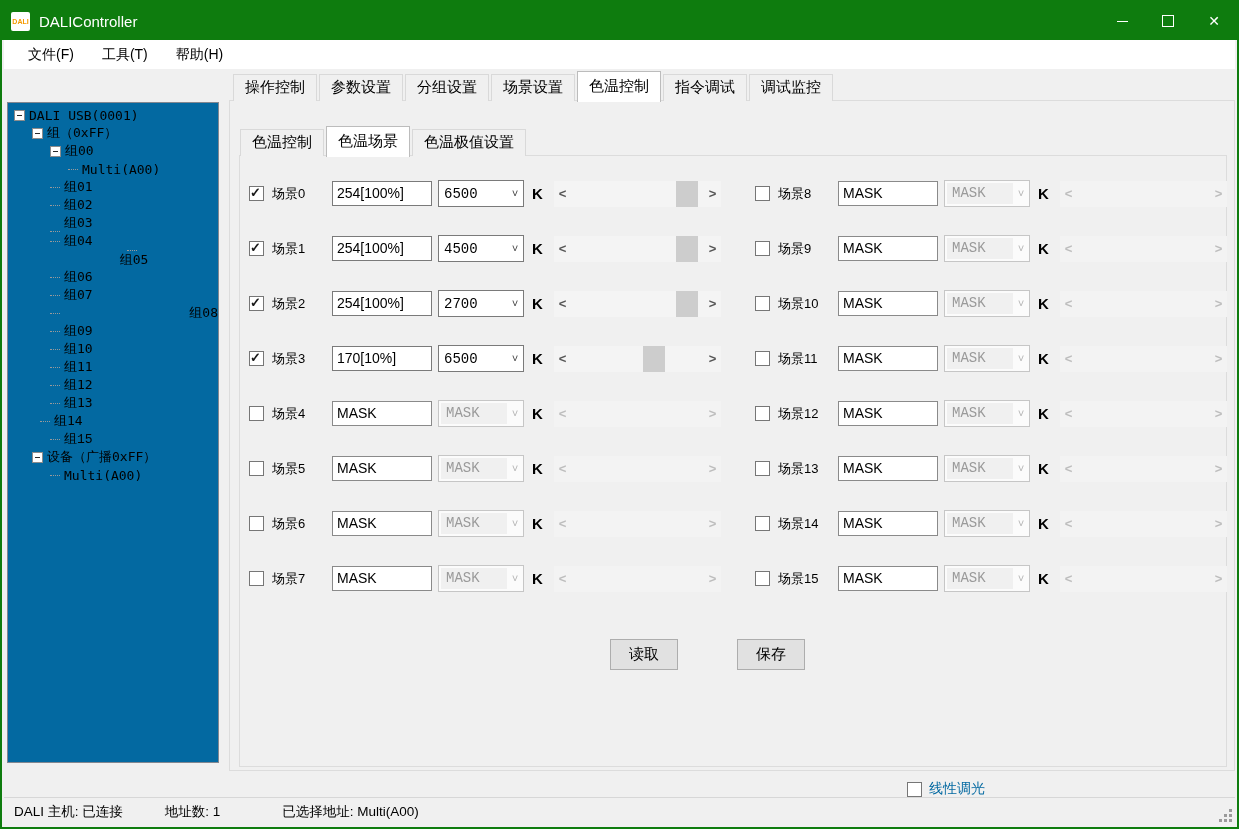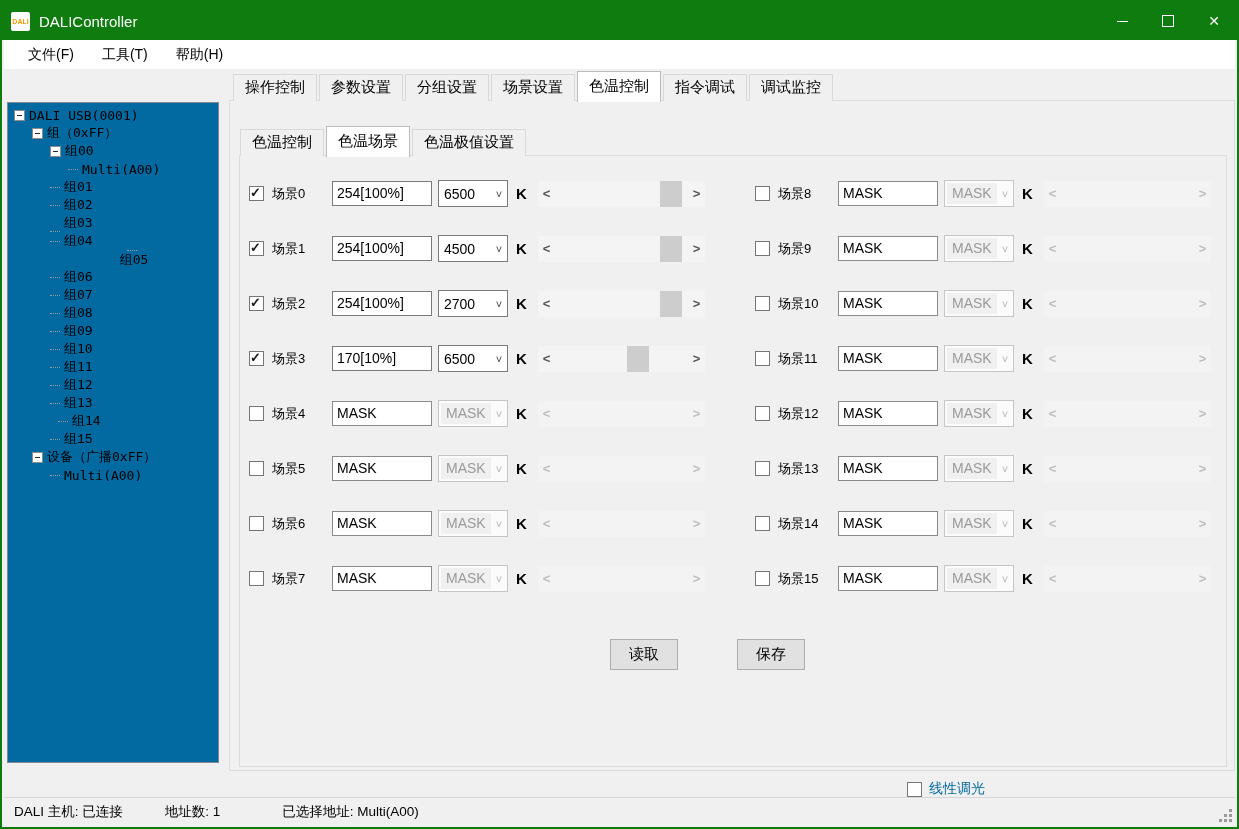--- a/index.html
+++ b/index.html
@@ -45,21 +45,21 @@
 
   
   .scene-col{position:absolute;top:164px;z-index:4;}
   .scene-col.left{left:247px;}
   .scene-col.right{left:753px;}
   .scene-row{height:55px;display:flex;align-items:center;}
   .cb{width:13px;height:13px;border:1px solid #767676;background:#fff;flex:0 0 auto;position:relative;box-sizing:content-box;}
   .cb.checked::after{content:'✓';position:absolute;left:0px;top:-2px;font-size:13px;font-weight:bold;color:#1a1a1a;}
   .scene-label{min-width:60px;margin-left:8px;font-size:13px;color:#000;}
   .txt{width:100px;height:25px;border:1px solid #7a7a7a;background:#fff;box-sizing:border-box;font-size:14px;line-height:23px;padding-left:4px;color:#000;overflow:hidden;white-space:nowrap;}
-  .combo{width:70px;height:27px;border:1px solid #7a7a7a;background:#fff;box-sizing:border-box;margin-left:6px;display:flex;align-items:center;font-size:14px;color:#000;}
+  .combo{width:86px;height:27px;border:1px solid #7a7a7a;background:#fff;box-sizing:border-box;margin-left:6px;display:flex;align-items:center;font-size:14px;color:#000;font-family:Liberation Mono, monospace;}
   .combo-val{flex:1;padding-left:5px;overflow:hidden;white-space:nowrap;}
   .combo-arrow{width:16px;text-align:center;color:#444;font-size:11px;flex:0 0 auto;}
   .k{margin-left:8px;width:12px;font-size:15px;font-weight:600;color:#000;}
   .sb{width:167px;height:26px;background:#f4f4f4;margin-left:10px;position:relative;flex:0 0 auto;}
   .sb-arrow{position:absolute;top:0;width:17px;height:26px;display:flex;align-items:center;justify-content:center;font-size:13px;font-weight:bold;color:#555;}
   .sb-arrow.left{left:0;}
   .sb-arrow.right{right:0;}
   .sb-thumb{position:absolute;top:0;width:22px;height:26px;background:#cdcdcd;}
   
   .scene-row.disabled .combo{border-color:#c6c6c6;background:#fbfbfb;}
@@ -154,21 +154,21 @@
         <span>组05</span>
       </div>
       <div class="tree-item" style="padding-left: 42px;">
         <span class="stub"></span>
         <span>组06</span>
       </div>
       <div class="tree-item" style="padding-left: 42px;">
         <span class="stub"></span>
         <span>组07</span>
       </div>
-      <div class="tree-item" style="padding-left: 42px;">
+      <div class="tree-item" style="padding-left: 42px; justify-content: space-between;">
         <span class="stub"></span>
         <span>组08</span>
       </div>
       <div class="tree-item" style="padding-left: 42px;">
         <span class="stub"></span>
         <span>组09</span>
       </div>
       <div class="tree-item" style="padding-left: 42px;">
         <span class="stub"></span>
         <span>组10</span>
@@ -178,21 +178,21 @@
         <span>组11</span>
       </div>
       <div class="tree-item" style="padding-left: 42px;">
         <span class="stub"></span>
         <span>组12</span>
       </div>
       <div class="tree-item" style="padding-left: 42px;">
         <span class="stub"></span>
         <span>组13</span>
       </div>
-      <div class="tree-item" style="padding-left: 50px;">
+      <div class="tree-item" style="padding-left: 32px;">
         <span class="stub"></span>
         <span>组14</span>
       </div>
       <div class="tree-item" style="padding-left: 42px; font-family: Liberation Mono, monospace;">
         <span class="stub"></span>
         <span>组15</span>
       </div>
       <div class="tree-item" style="padding-left: 24px;">
         <span class="expander"></span>
         <span>设备（广播0xFF）</span>

